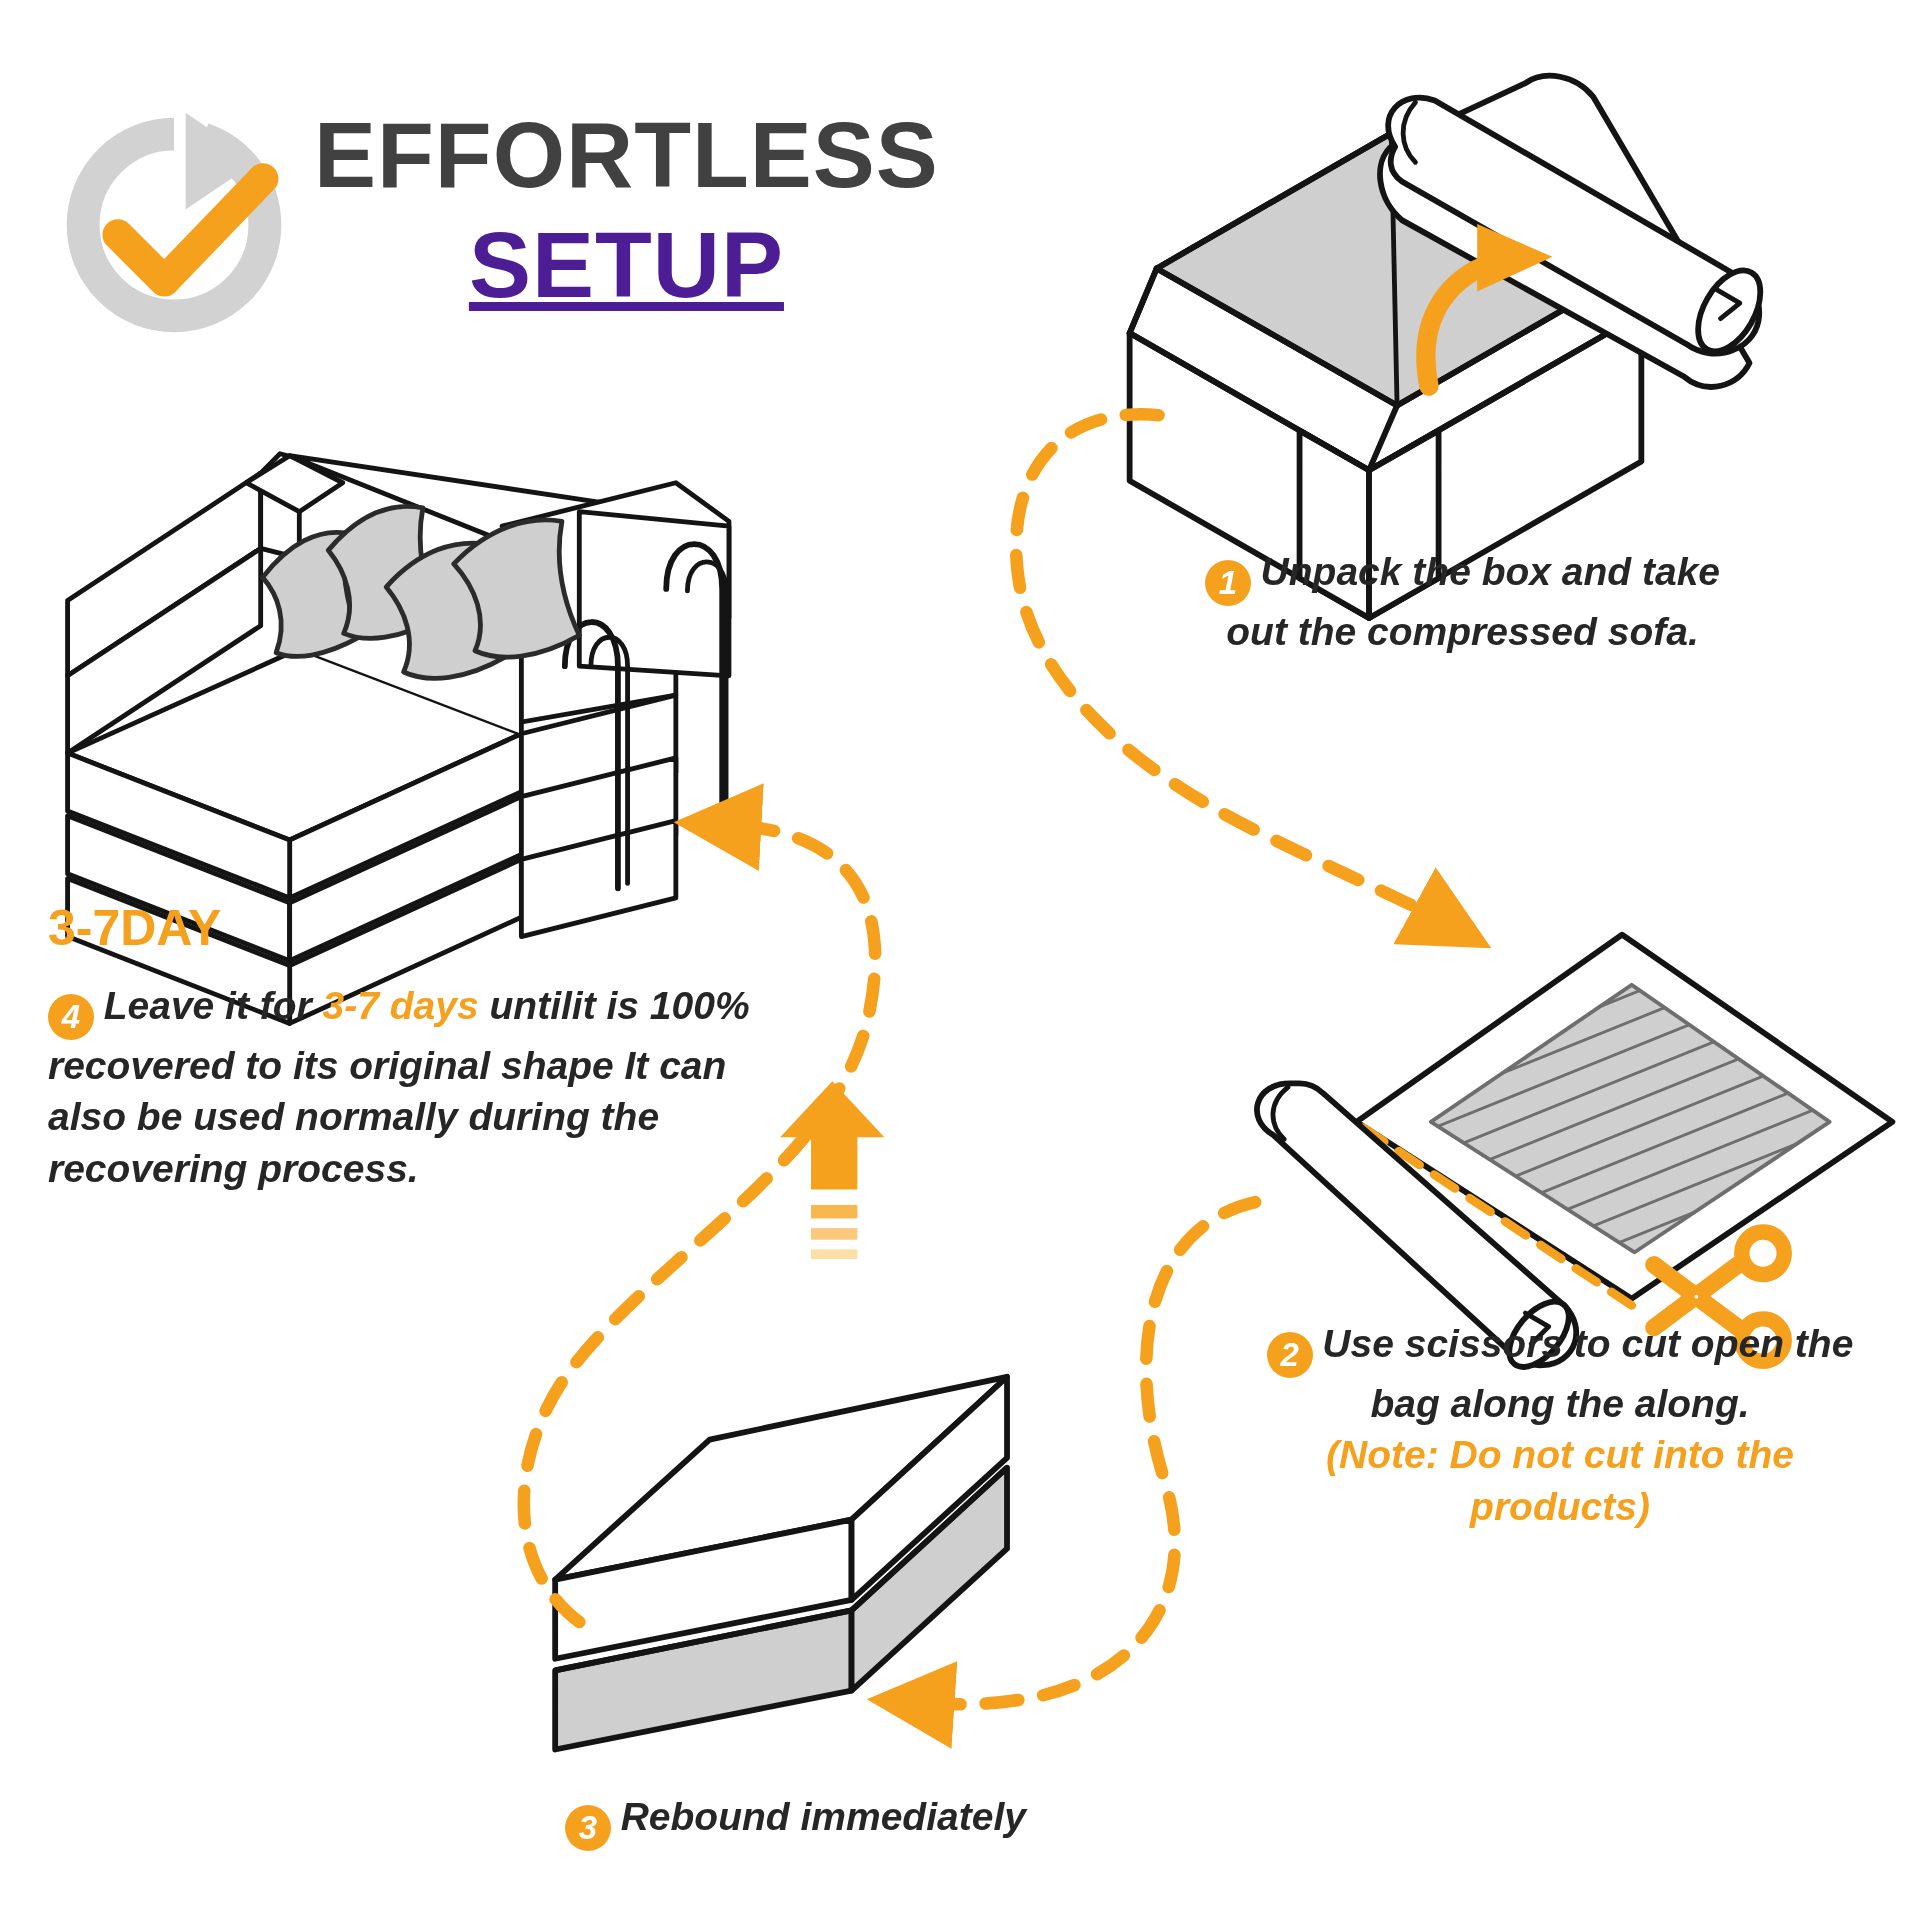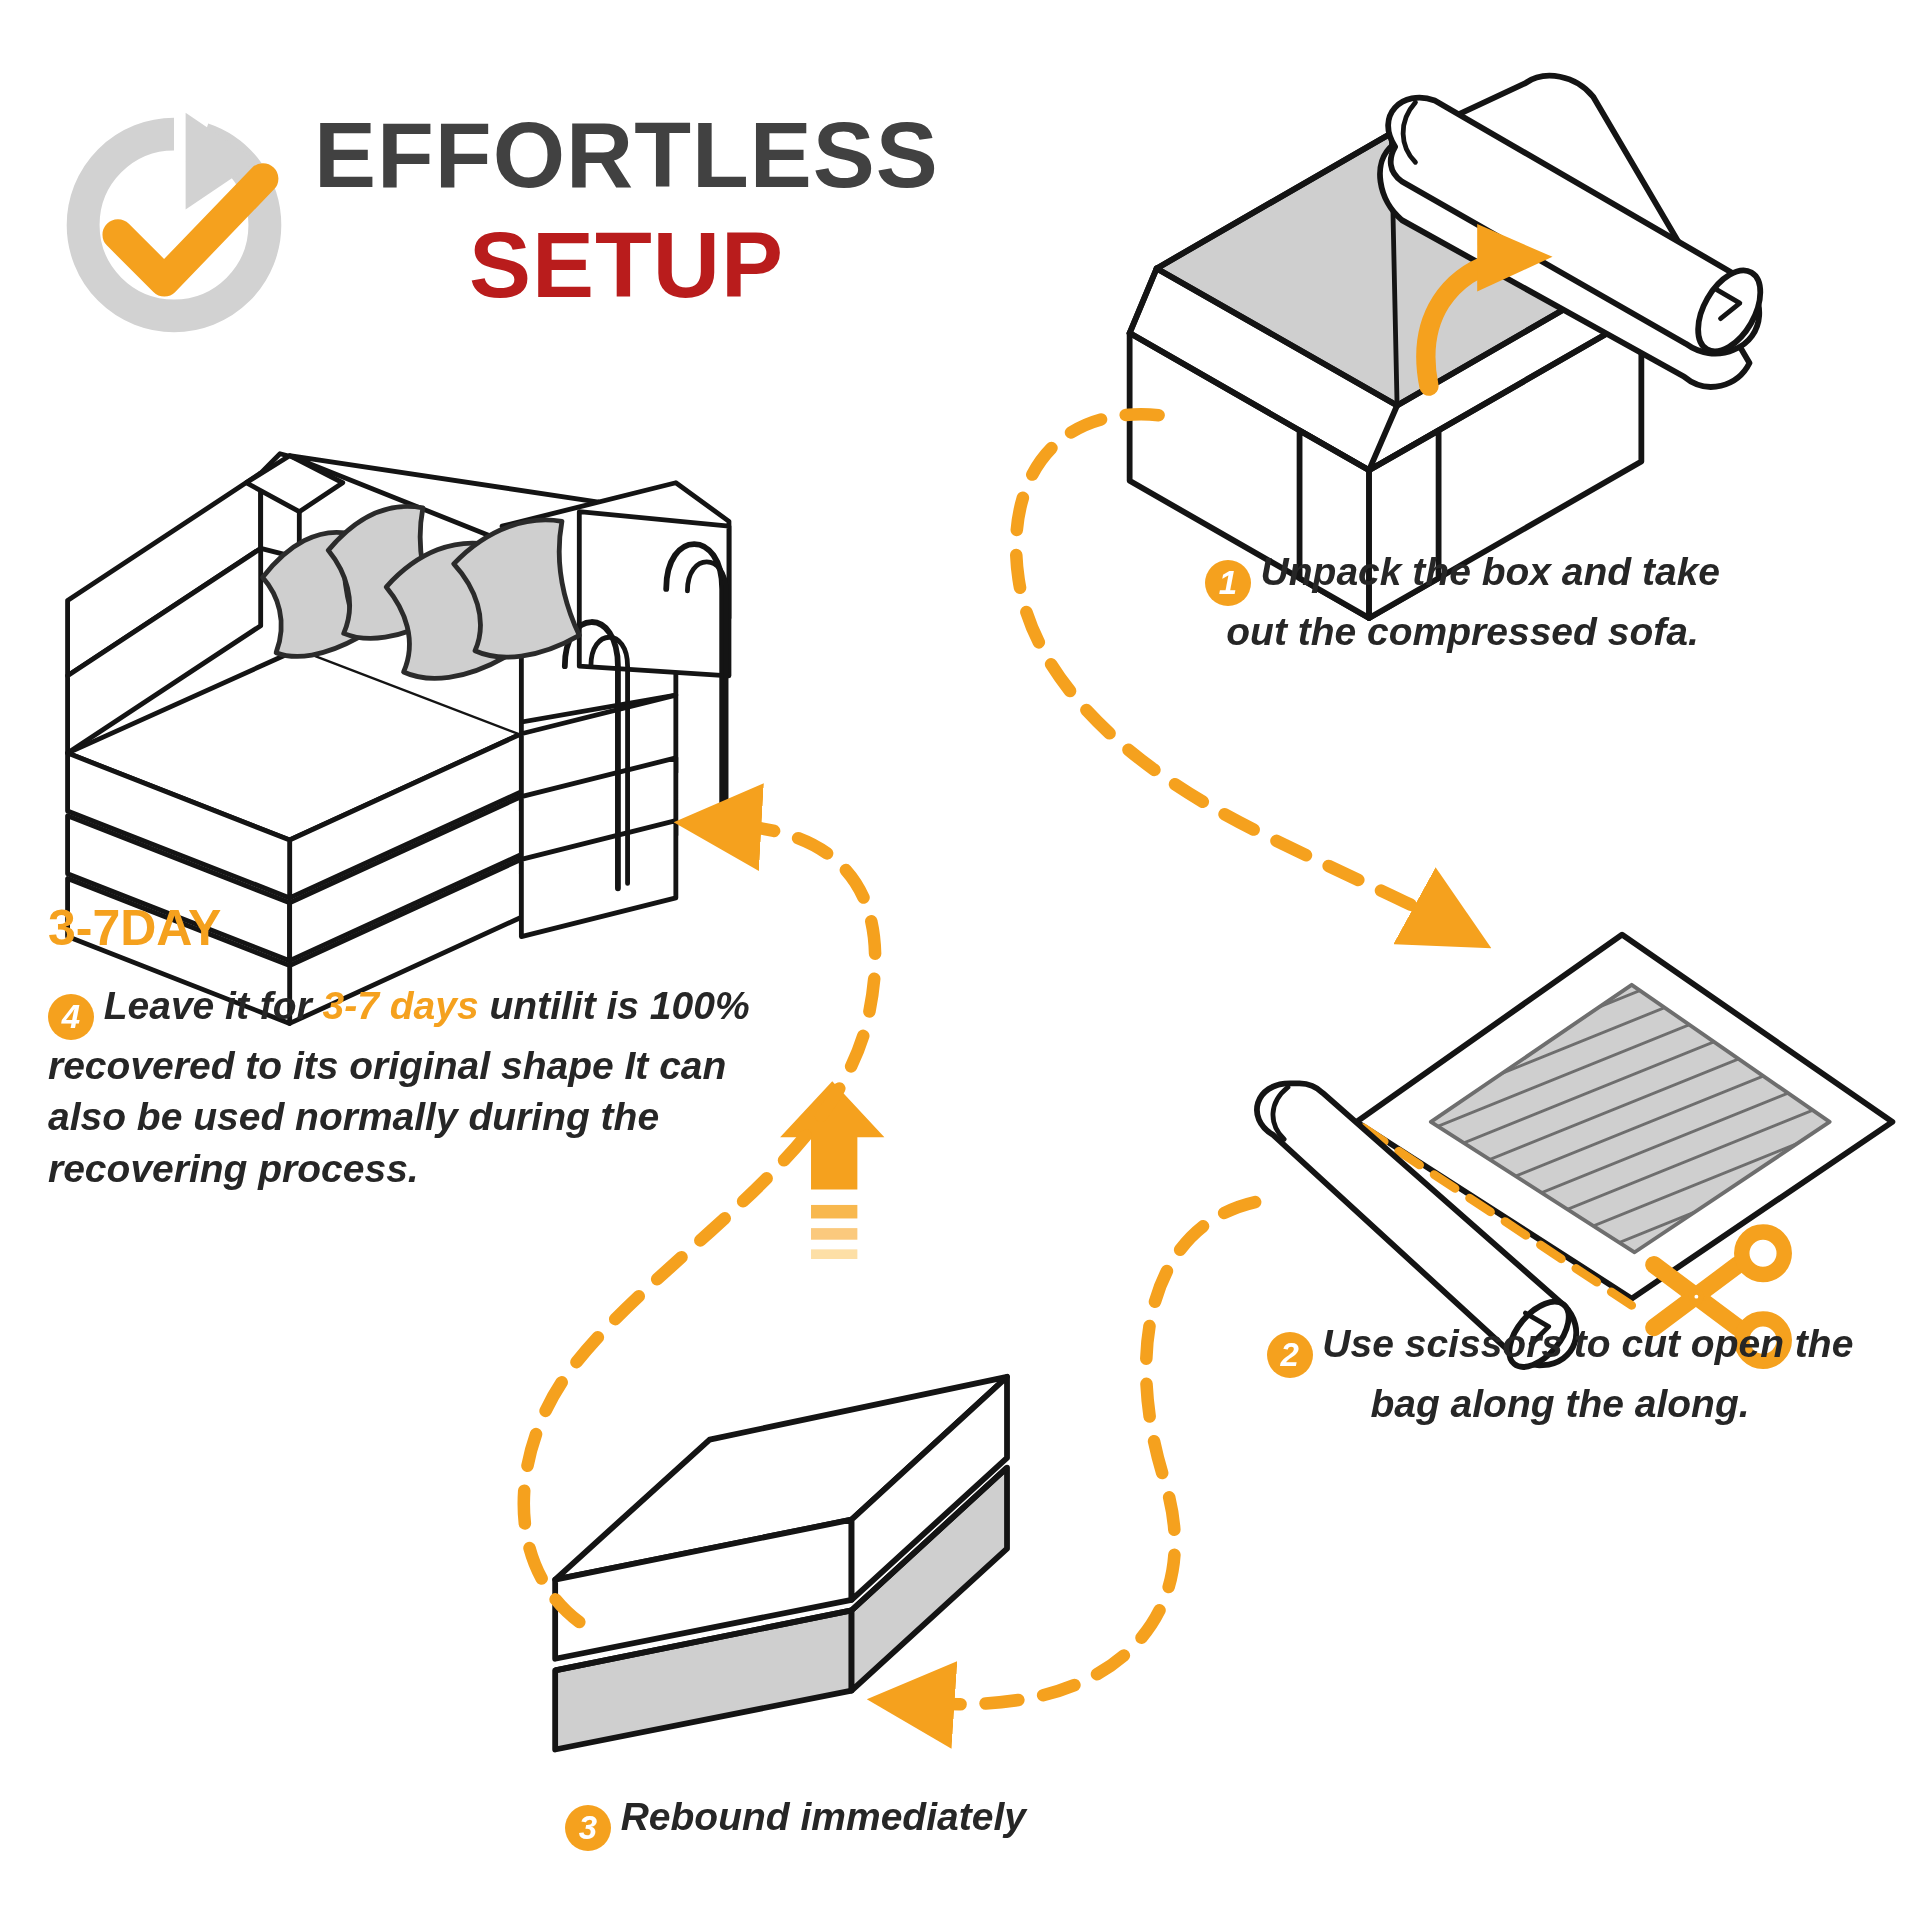--- a/index.html
+++ b/index.html
@@ -47,21 +47,21 @@
     font-family: "Liberation Sans", sans-serif;
     font-weight: bold;
     font-size: 93px;
     letter-spacing: 1px;
     line-height: 1.18;
     margin: 0;
     white-space: nowrap;
     text-align: center;
   }
   #title-main { color: #414141; }
-  #title-accent { color: #b91c1c; }
+  #title-accent { color: #4c1d95; text-decoration: underline; }
 
   
   .step-text {
     position: absolute;
     font-family: "Liberation Sans Narrow", "Liberation Sans", sans-serif;
     font-style: italic;
     font-size: 39px;
     line-height: 1.32;
     color: #262626;
     font-weight: 600;
@@ -297,20 +297,21 @@
       <div class="title-line" id="title-accent">SETUP</div>
     </div>
   </div>
 
   <div class="step-text" id="step1-text">
     <span class="badge">1</span><span>Unpack the box and take out the compressed sofa.</span>
   </div>
 
   <div class="step-text" id="step2-text">
     <span class="badge">2</span><span>Use scissors to cut open the bag along the along.</span>
+    <span class="note-line">(Note: Do not cut into the products)</span>
   </div>
 
   <div class="step-text" id="step3-text">
     <span class="badge">3</span><span>Rebound immediately</span>
   </div>
 
   <div id="step4-block">
     <div id="day-heading">3-7DAY</div>
     <div class="step-text" id="step4-text">
       <span class="badge">4</span><span>Leave it for </span><span class="accent-text">3-7 days</span><span> untilit is 100% recovered to its original shape It can also be used normally during the recovering process.</span>

